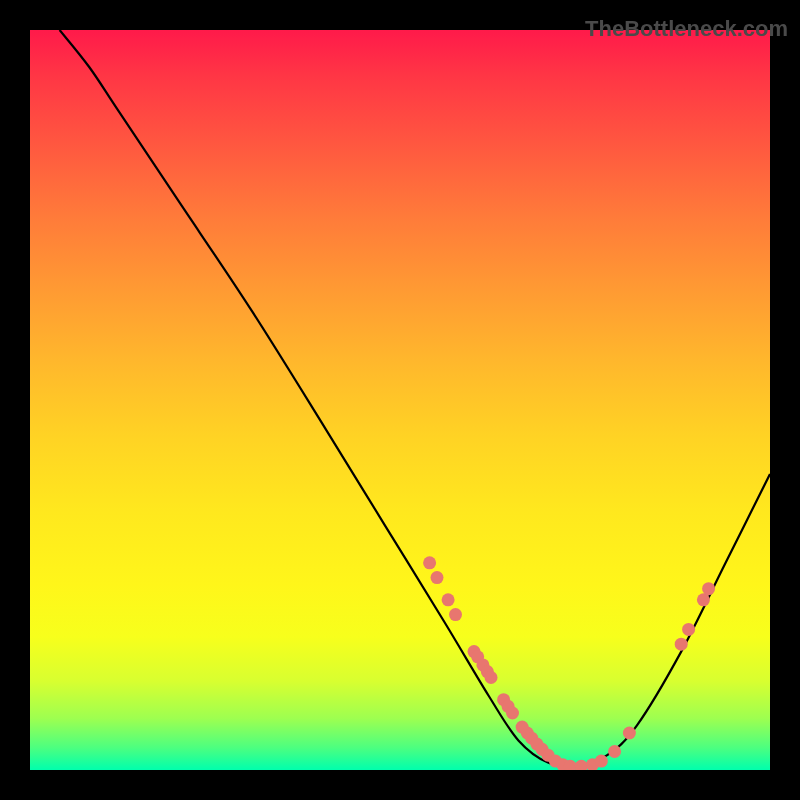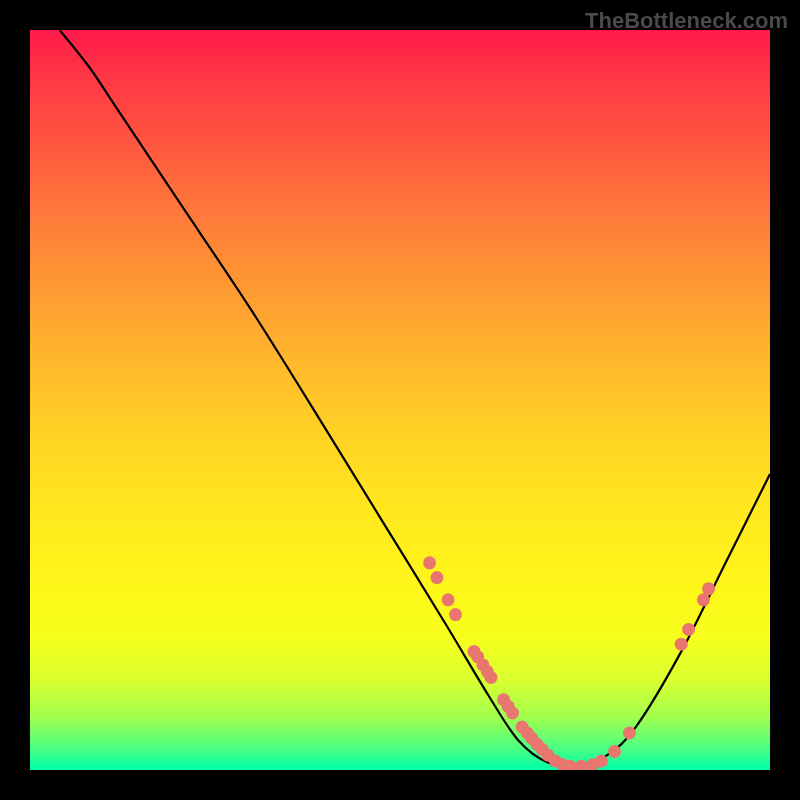--- a/index.html
+++ b/index.html
@@ -5,21 +5,21 @@
   * { margin: 0; padding: 0; box-sizing: border-box; }
   body {
     width: 800px;
     height: 800px;
     background: #000;
     position: relative;
     font-family: Arial, sans-serif;
   }
   .watermark {
     position: absolute;
-    top: 8px;
+    top: 16px;
     right: 12px;
     color: #4a4a4a;
     font-size: 22px;
     font-weight: bold;
     z-index: 10;
     text-align: center;
   }
   .plot-area {
     position: absolute;
     left: 30px;

